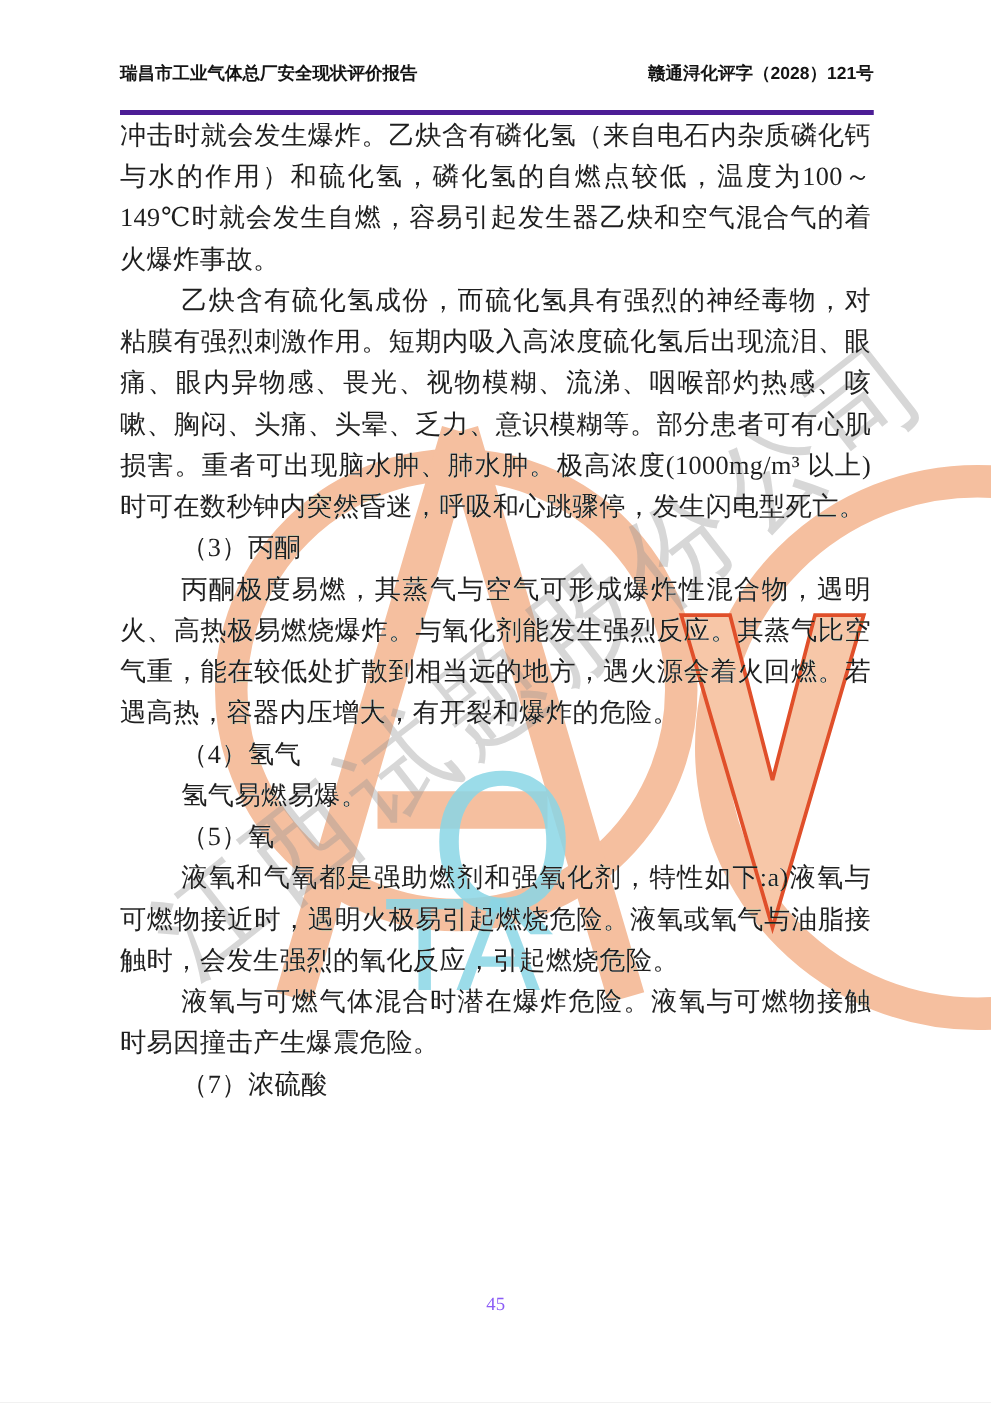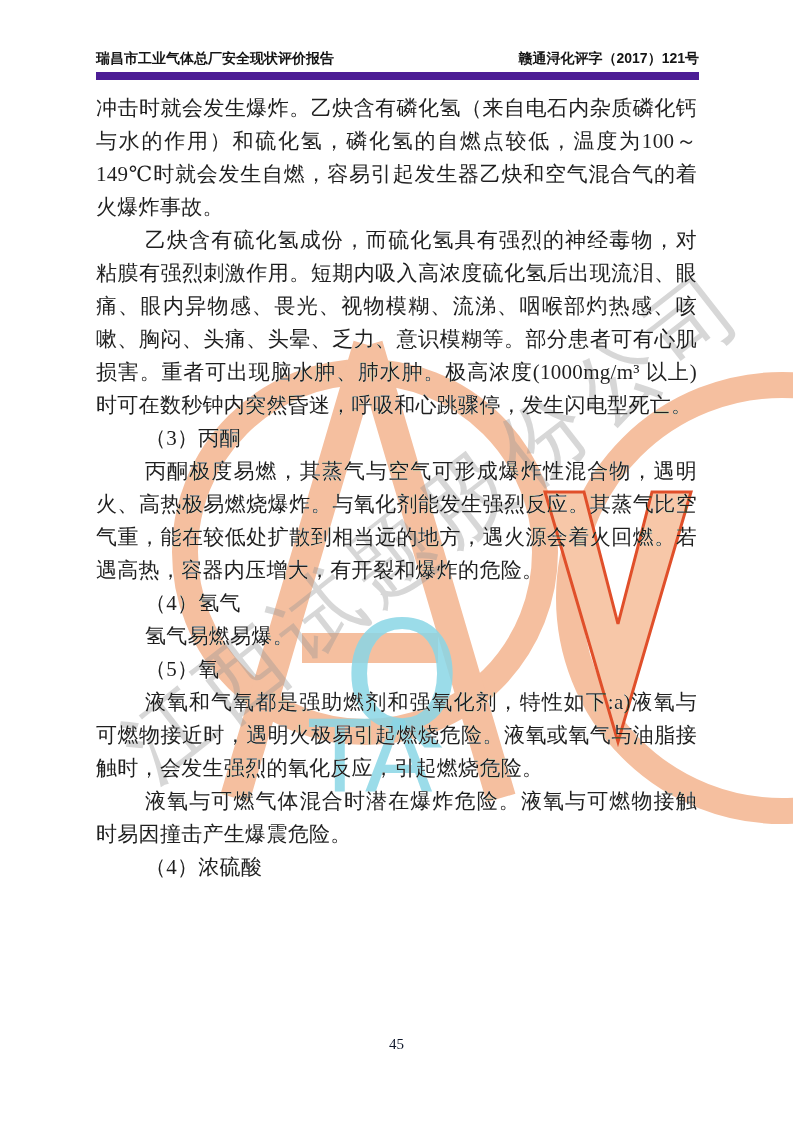--- a/index.html
+++ b/index.html
@@ -9,22 +9,22 @@
     margin:0 auto;
     background:#ffffff;
     overflow:hidden;
     font-family:"Liberation Serif","DejaVu Serif",serif;
   }
   .header{
     position:absolute;
     left:96px;right:94px;top:50px;
     display:flex;
     justify-content:space-between;
-    border-bottom:8px solid #4c1d95;
-    padding-bottom:4px;
+    border-bottom:4px solid #4c1d95;
+    padding-bottom:20px;
     font-family:"Liberation Sans","DejaVu Sans",sans-serif;
     font-weight:bold;
     font-size:14px;
     color:#141414;
     z-index:2;
   }
   .content{
     position:absolute;
     left:96px;right:96px;top:92px;
     font-size:21px;
@@ -34,21 +34,21 @@
     color:#1f1f1f;
     z-index:1;
   }
   .content p{margin:0;}
   .content p.indent{text-indent:2.33em;}
   .footer{
     position:absolute;
     left:0;right:0;top:1036px;
     text-align:center;
     font-size:15px;
-    color:#0f172a;
+    color:#8b5cf6;
     z-index:2;
   }
   .watermark{
     position:absolute;
     left:0;top:0;width:793px;height:1122px;
     z-index:3;
     pointer-events:none;
     mix-blend-mode:darken;
   }
   .wm-salmon{stroke:#f5bf9f;fill:none;}
@@ -86,33 +86,33 @@
         <text x="411.1" y="580.3" transform="rotate(-38 411.1 580.3)" class="wm-char">题</text>
         <text x="485.8" y="521.4" transform="rotate(-38 485.8 521.4)" class="wm-char">股</text>
         <text x="560.5" y="462.5" transform="rotate(-38 560.5 462.5)" class="wm-char">份</text>
         <text x="635.2" y="403.6" transform="rotate(-38 635.2 403.6)" class="wm-char">公</text>
         <text x="709.9" y="344.7" transform="rotate(-38 709.9 344.7)" class="wm-char">司</text>
       </g>
   </svg>
 
   <div class="header">
     <span>瑞昌市工业气体总厂安全现状评价报告</span>
-    <span>赣通浔化评字（2017）121号</span>
+    <span>赣通浔化评字（2028）121号</span>
   </div>
 
   <div class="content" id="content">
       <p class="para">冲击时就会发生爆炸。乙炔含有磷化氢（来自电石内杂质磷化钙与水的作用）和硫化氢，磷化氢的自燃点较低，温度为100～149℃时就会发生自燃，容易引起发生器乙炔和空气混合气的着火爆炸事故。</p>
       <p class="para indent">乙炔含有硫化氢成份，而硫化氢具有强烈的神经毒物，对粘膜有强烈刺激作用。短期内吸入高浓度硫化氢后出现流泪、眼痛、眼内异物感、畏光、视物模糊、流涕、咽喉部灼热感、咳嗽、胸闷、头痛、头晕、乏力、意识模糊等。部分患者可有心肌损害。重者可出现脑水肿、肺水肿。极高浓度(1000mg/m³ 以上)时可在数秒钟内突然昏迷，呼吸和心跳骤停，发生闪电型死亡。</p>
       <p class="para indent">（3）丙酮</p>
       <p class="para indent">丙酮极度易燃，其蒸气与空气可形成爆炸性混合物，遇明火、高热极易燃烧爆炸。与氧化剂能发生强烈反应。其蒸气比空气重，能在较低处扩散到相当远的地方，遇火源会着火回燃。若遇高热，容器内压增大，有开裂和爆炸的危险。</p>
       <p class="para indent">（4）氢气</p>
       <p class="para indent">氢气易燃易爆。</p>
       <p class="para indent">（5）氧</p>
       <p class="para indent">液氧和气氧都是强助燃剂和强氧化剂，特性如下:a)液氧与可燃物接近时，遇明火极易引起燃烧危险。液氧或氧气与油脂接触时，会发生强烈的氧化反应，引起燃烧危险。</p>
       <p class="para indent">液氧与可燃气体混合时潜在爆炸危险。液氧与可燃物接触时易因撞击产生爆震危险。</p>
-      <p class="para indent">（4）浓硫酸</p>
+      <p class="para indent">（7）浓硫酸</p>
     </div>
 
   <div class="footer">
     <span>45</span>
   </div>
 
 </div>
 
 </body></html>

